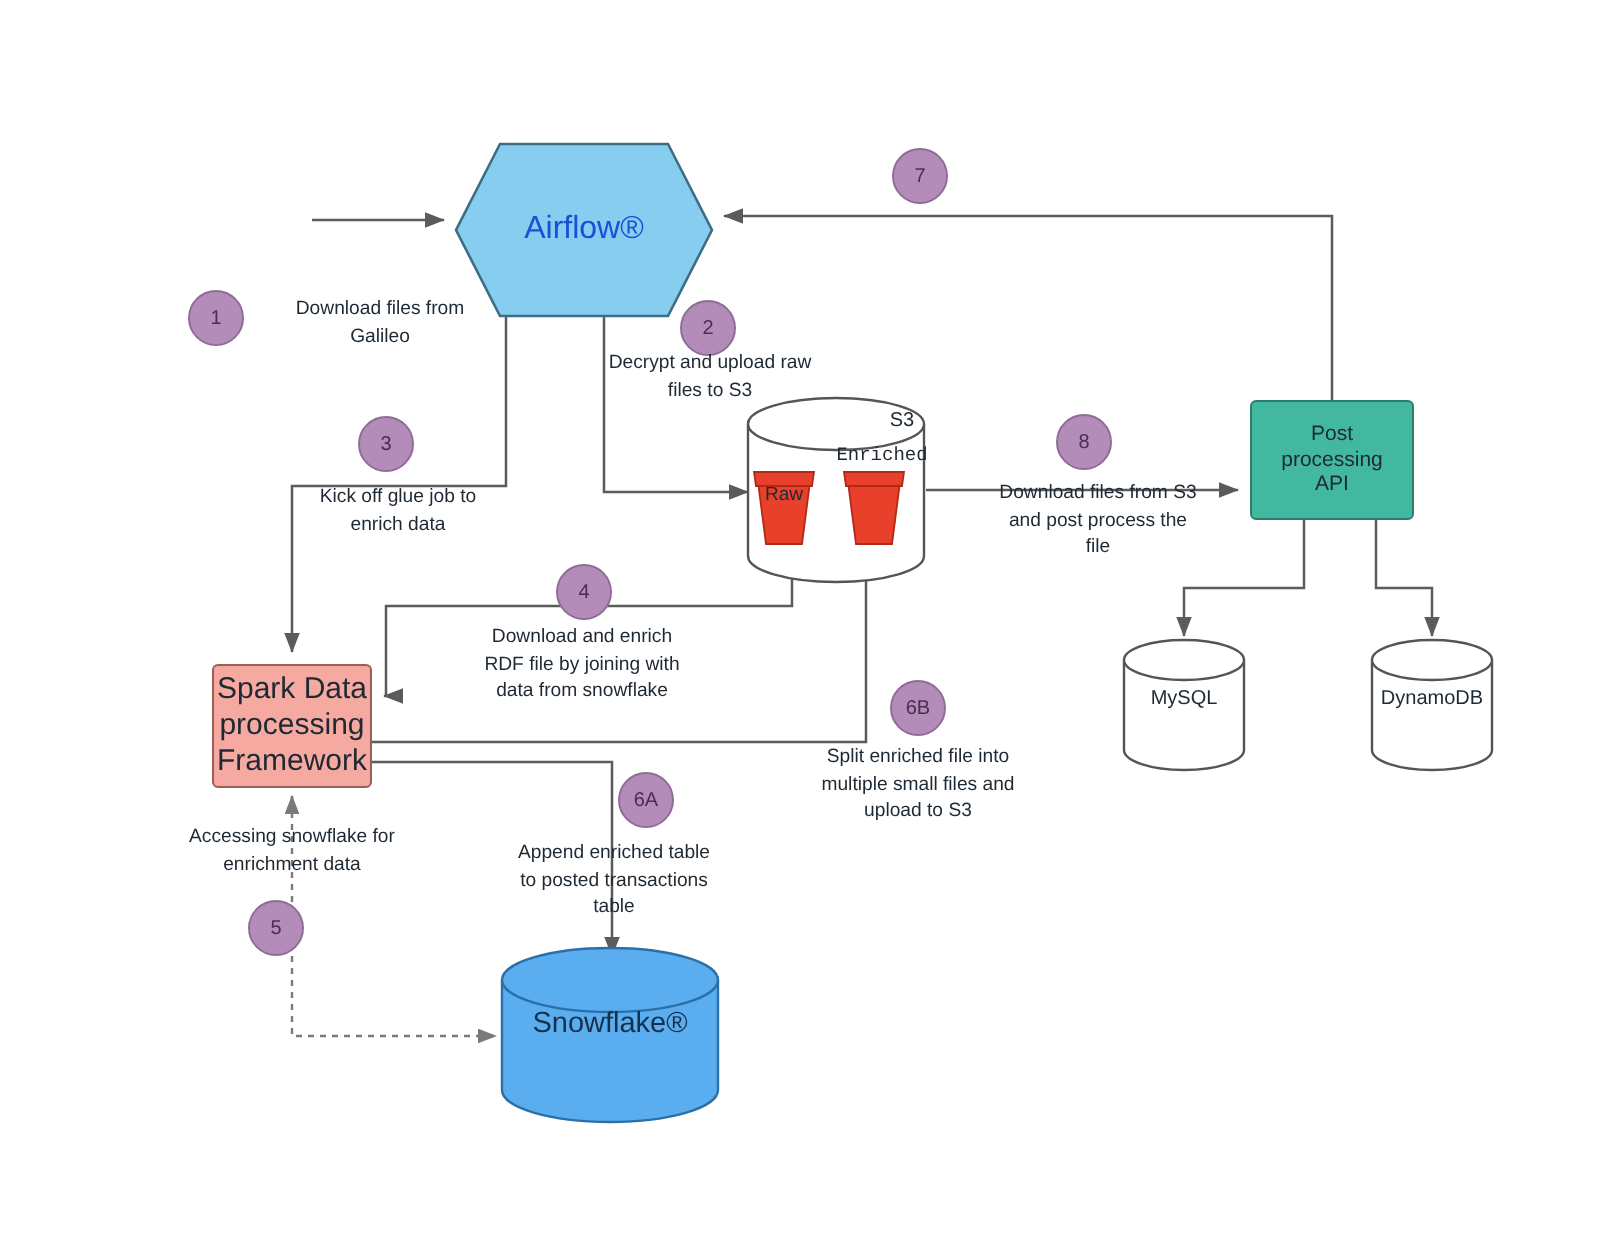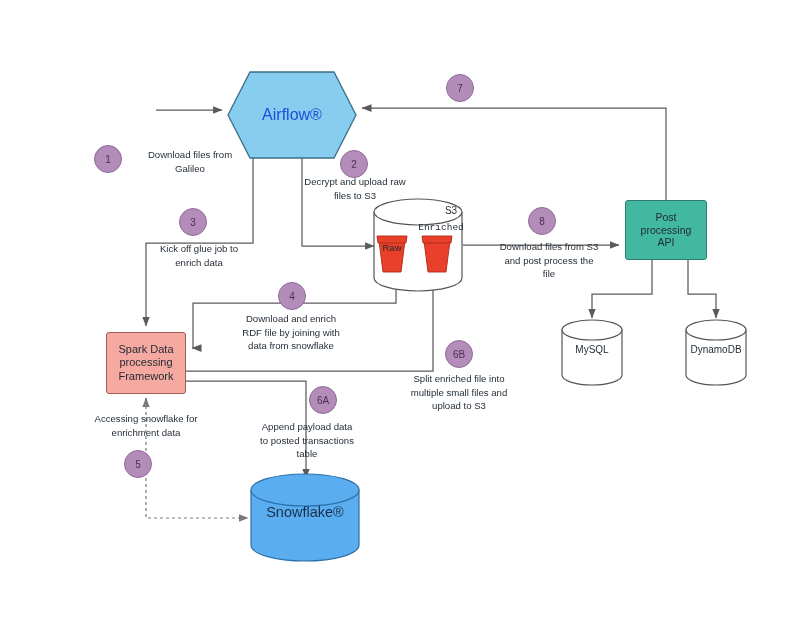--- a/index.html
+++ b/index.html
@@ -44,21 +44,21 @@
     width: 82px; height: 56px;
     background: #fadfae;
     border-color: #9c7b46;
     font-size: 10.5px;
   }
   .node-spark {
     left: 106px; top: 332px;
     width: 80px; height: 62px;
     background: #f5a9a0;
     border-color: #9c5f56;
-    font-size: 11px;
+    font-size: 15px;
   }
   .node-postapi {
     left: 625px; top: 200px;
     width: 82px; height: 60px;
     background: #42b8a0;
     border-color: #2d7d6c;
     font-size: 10.5px;
   }
   .hex-wrap {
     left: 228px; top: 72px;
@@ -233,21 +233,21 @@
 Galileo</div>
   <div class="caption" style="left:296px; top:175px; width:118px;">Decrypt and upload raw
 files to S3</div>
   <div class="caption" style="left:144px; top:242px; width:110px;">Kick off glue job to
 enrich data</div>
   <div class="caption" style="left:228px; top:312px; width:126px;">Download and enrich
 RDF file by joining with
 data from snowflake</div>
   <div class="caption" style="left:74px; top:412px; width:144px;">Accessing snowflake for
 enrichment data</div>
-  <div class="caption" style="left:243px; top:420px; width:128px;">Append payload data
+  <div class="caption" style="left:243px; top:420px; width:128px;">Append enriched table
 to posted transactions
 table</div>
   <div class="caption" style="left:396px; top:372px; width:126px;">Split enriched file into
 multiple small files and
 upload to S3</div>
   <div class="caption" style="left:484px; top:240px; width:130px;">Download files from S3
 and post process the
 file</div>
 
 </div>

